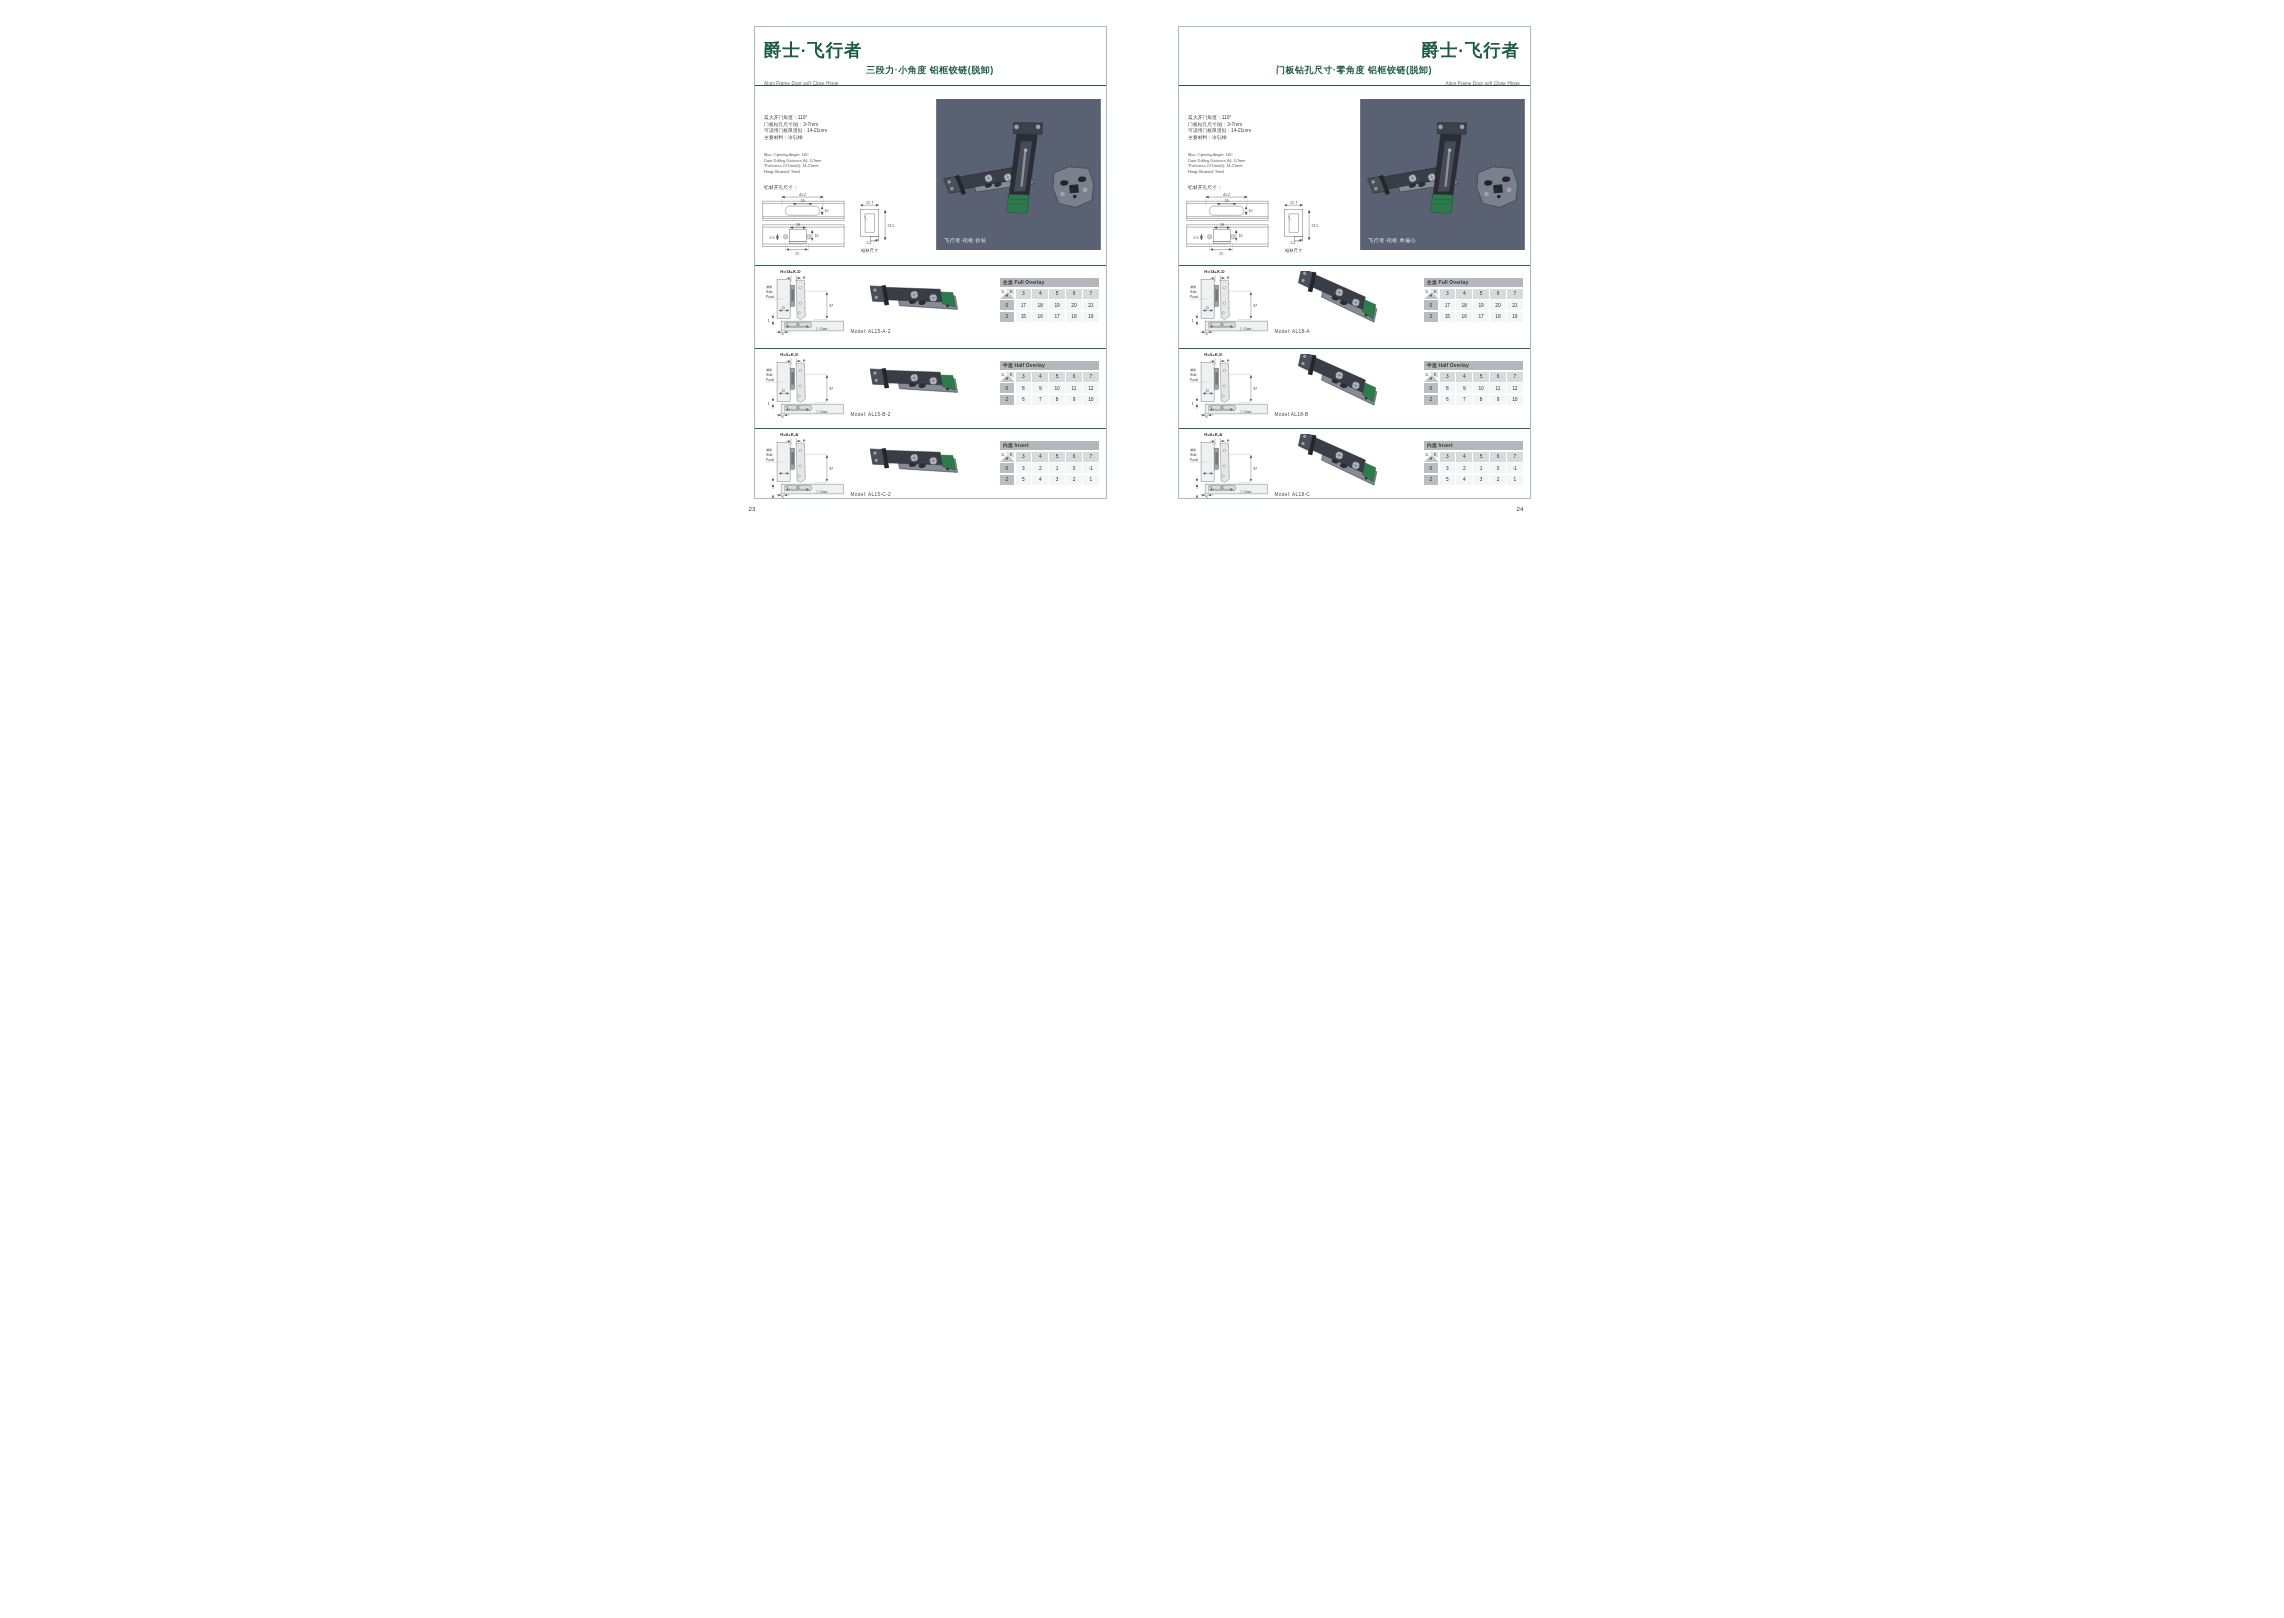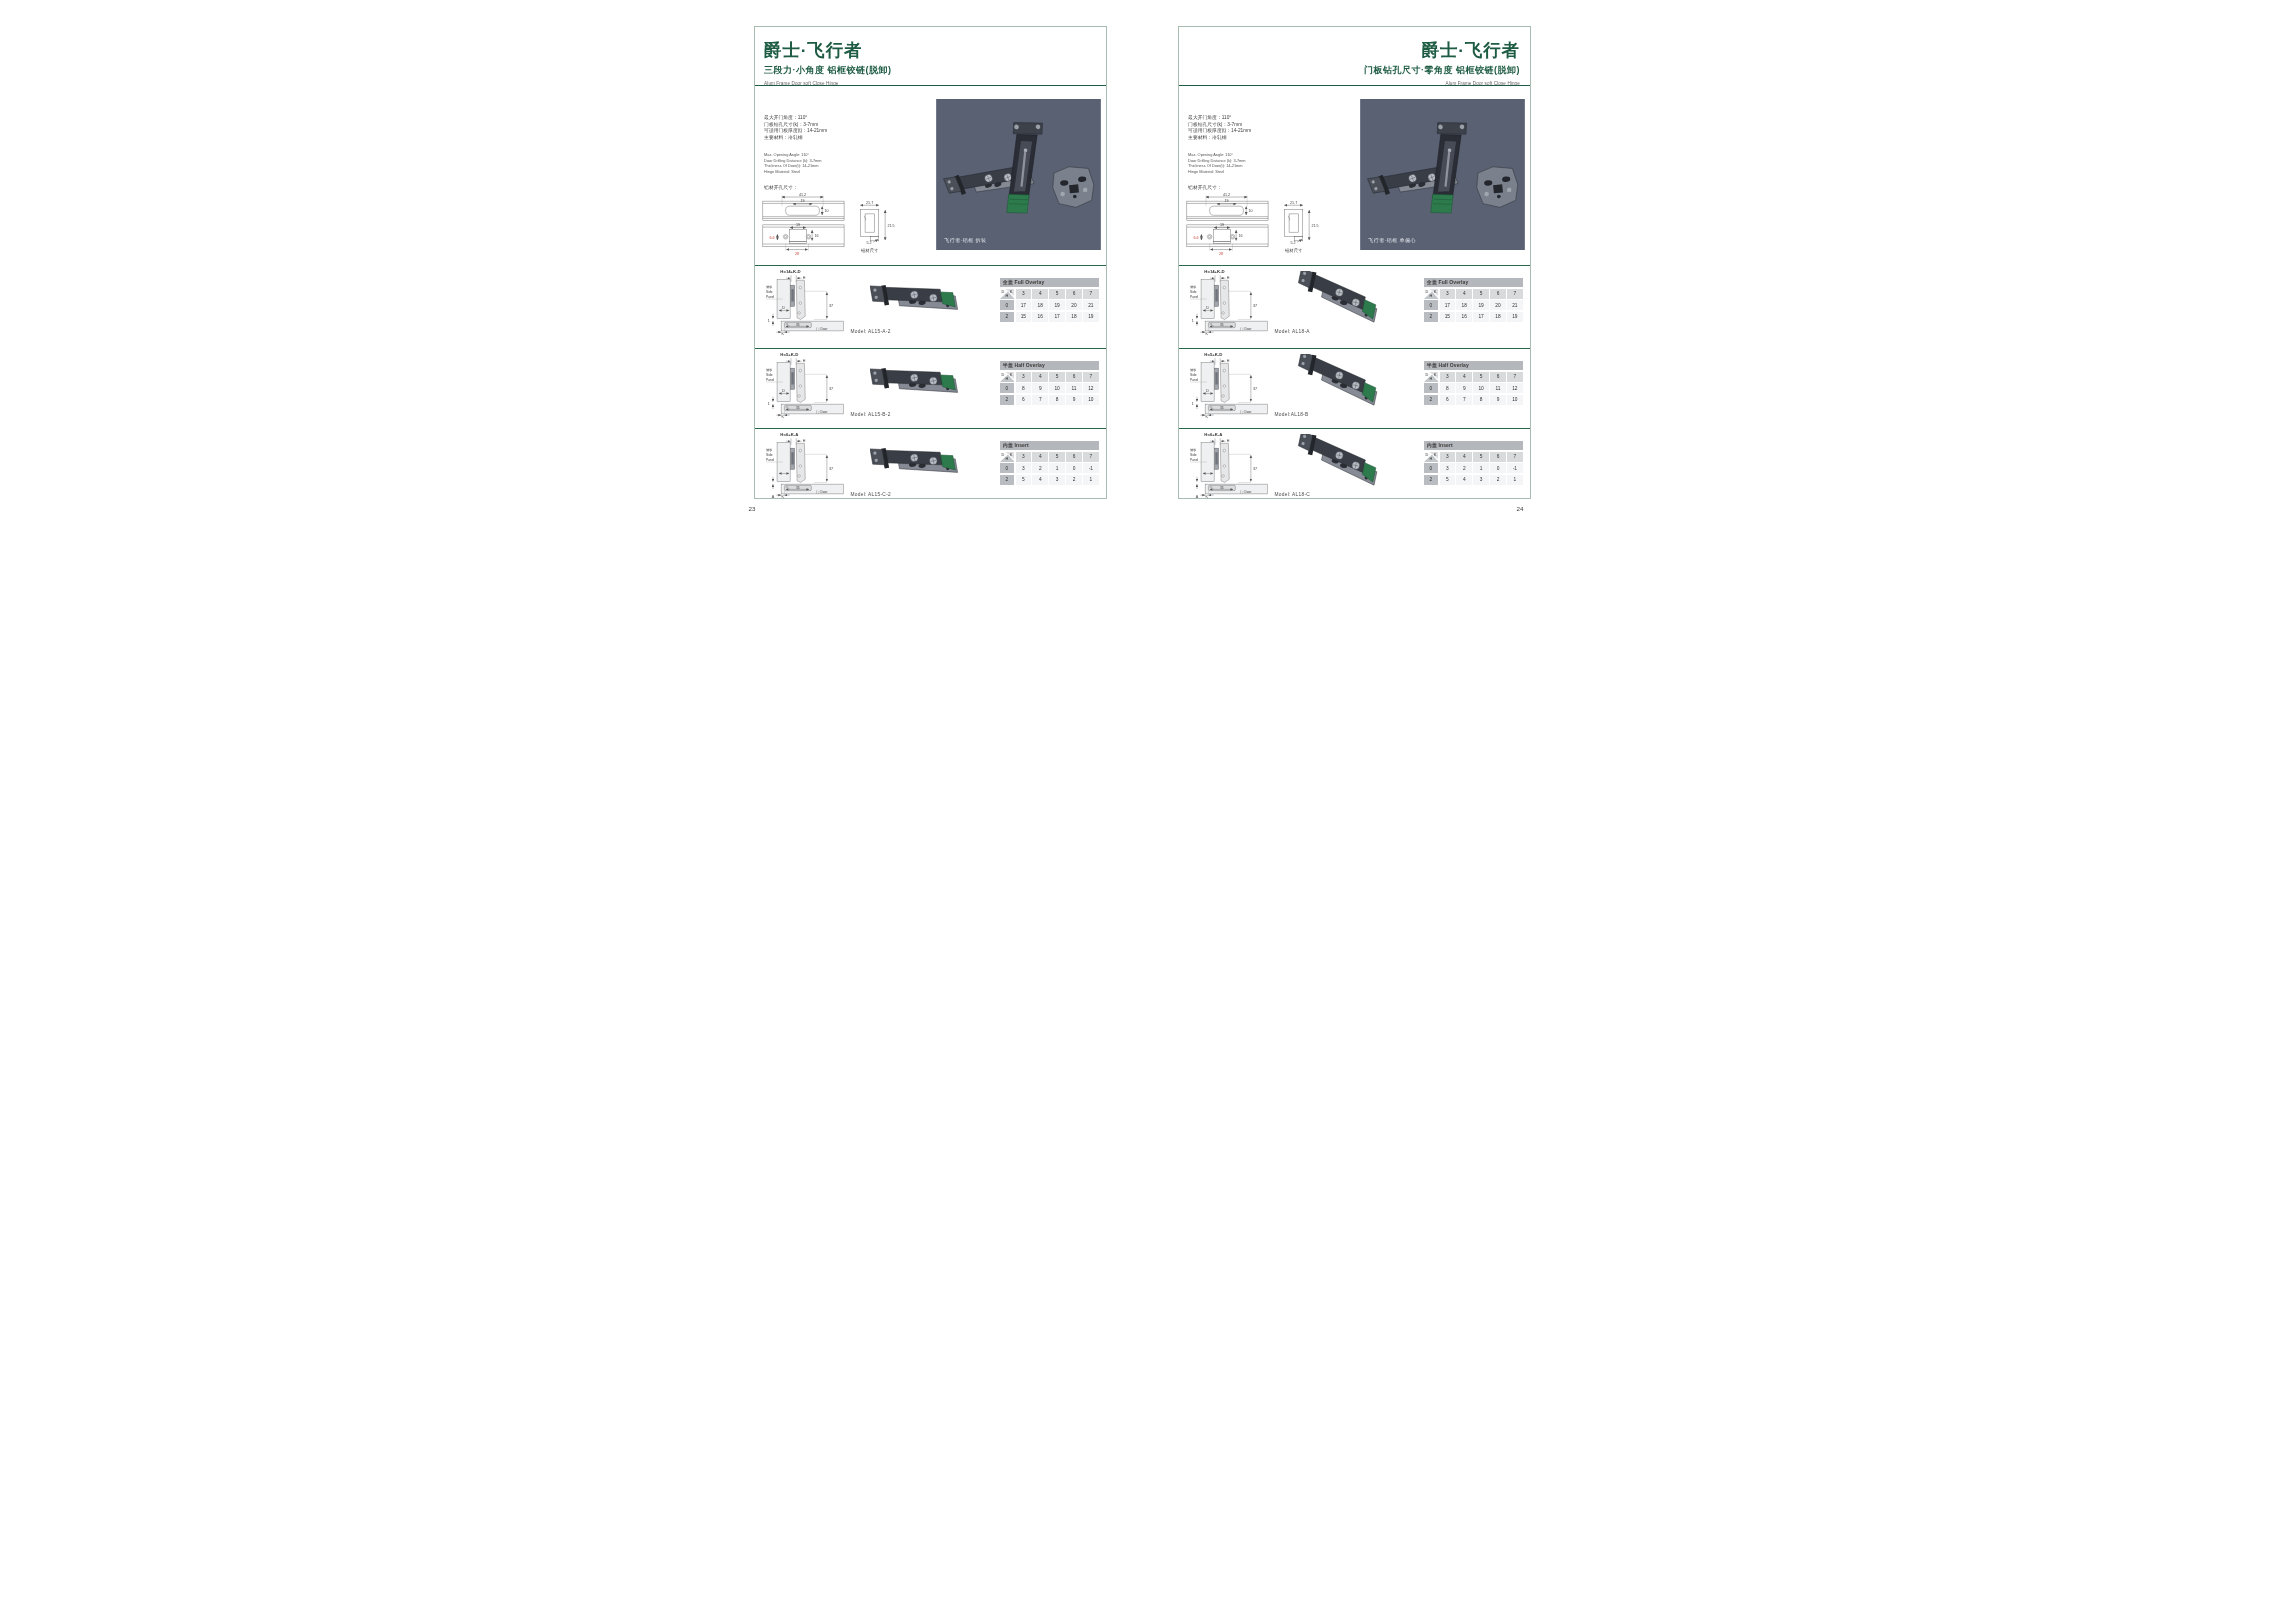--- a/index.html
+++ b/index.html
@@ -10,21 +10,21 @@
   }
   *{box-sizing:border-box; margin:0; padding:0;}
   body{background:#fff; font-family:"Liberation Sans", sans-serif; color:var(--c-text);}
   .sheet{position:relative; width:827px; height:539px; background:#fff; margin:0 auto; overflow:hidden;}
   .page{position:absolute; top:25.6px; width:353px; height:473px; border:0.5px solid var(--c-page_border); background:#fff;padding-left:9px;}
   .page--left{left:25px;} .page--right{left:449px;}
 
   .page-head{position:absolute; left:9.6px; right:9.6px; top:0; height:58px;}
   .page--right .page-head{text-align:right;}
   .p-title{margin-top:11px; font-size:17.4px; font-weight:bold; color:var(--c-accent); letter-spacing:0.9px;}
-  .p-subtitle{margin-top:2.3px; font-size:9px; font-weight:bold; color:var(--c-accent); letter-spacing:0.5px;}
+  .p-subtitle{margin-top:2.3px; font-size:9px; font-weight:bold; color:var(--c-accent); letter-spacing:0.5px;text-align:center;}
   .p-english{margin-top:4.1px; font-size:4.6px; color:#666; letter-spacing:0.1px;}
   .head-rule{position:absolute; left:0; right:0; top:58px; height:1.4px; background:var(--c-accent);}
 
   .top-section{position:absolute; left:0; right:0; top:60px; height:178px;}
   .specs{position:absolute; left:9.6px; top:28px; width:151px;}
   .specs .zh{font-size:4.8px; line-height:6.9px; color:#3e3e3e;}
   .specs .sp{height:9.6px;}
   .specs .en{font-size:3.9px; line-height:5.7px; color:#555;}
   .drill-title{position:absolute; left:9.6px; top:97px; font-size:4.8px; color:#3e3e3e;}
   .drill-svg{position:absolute; left:6.4px; top:104px; width:147px; height:65px;}

